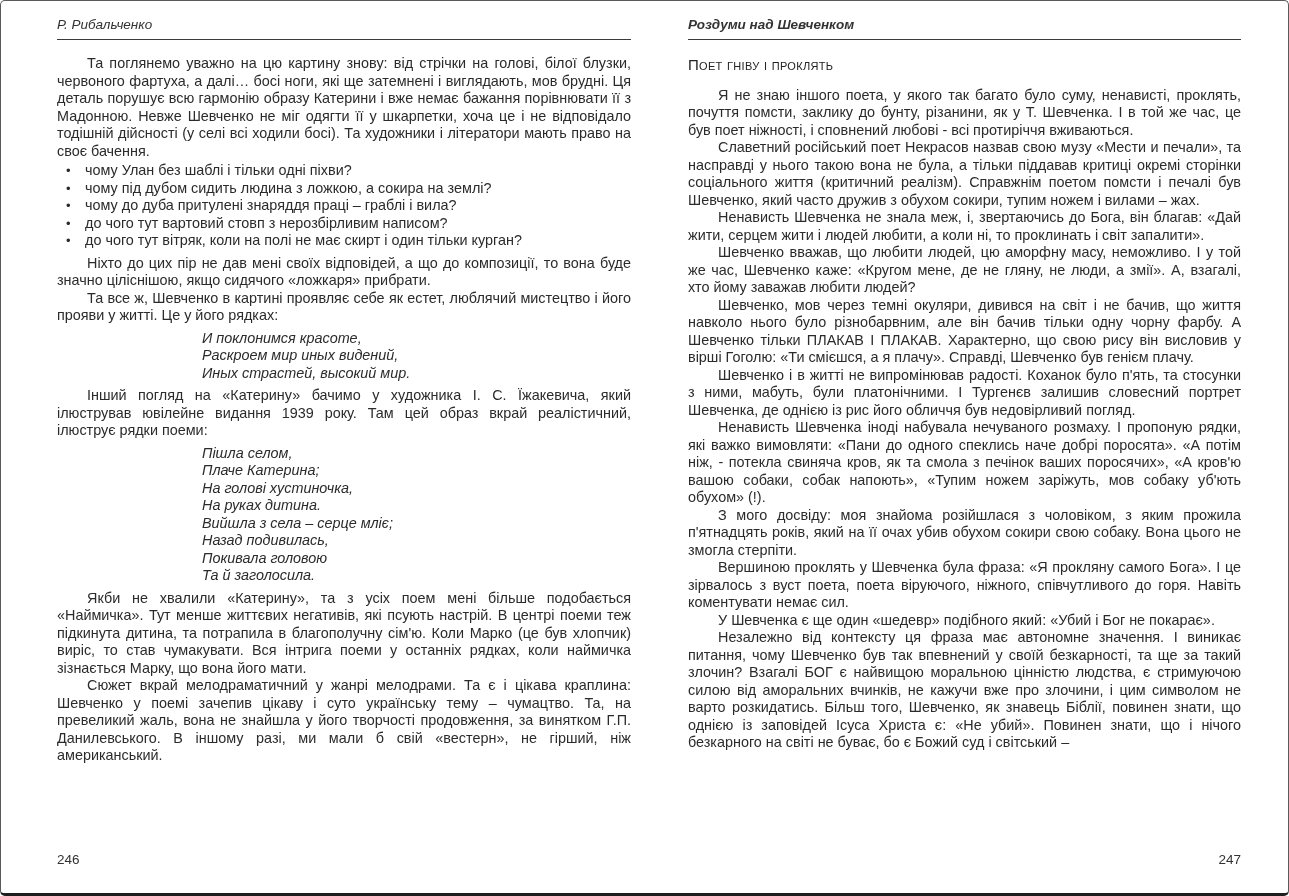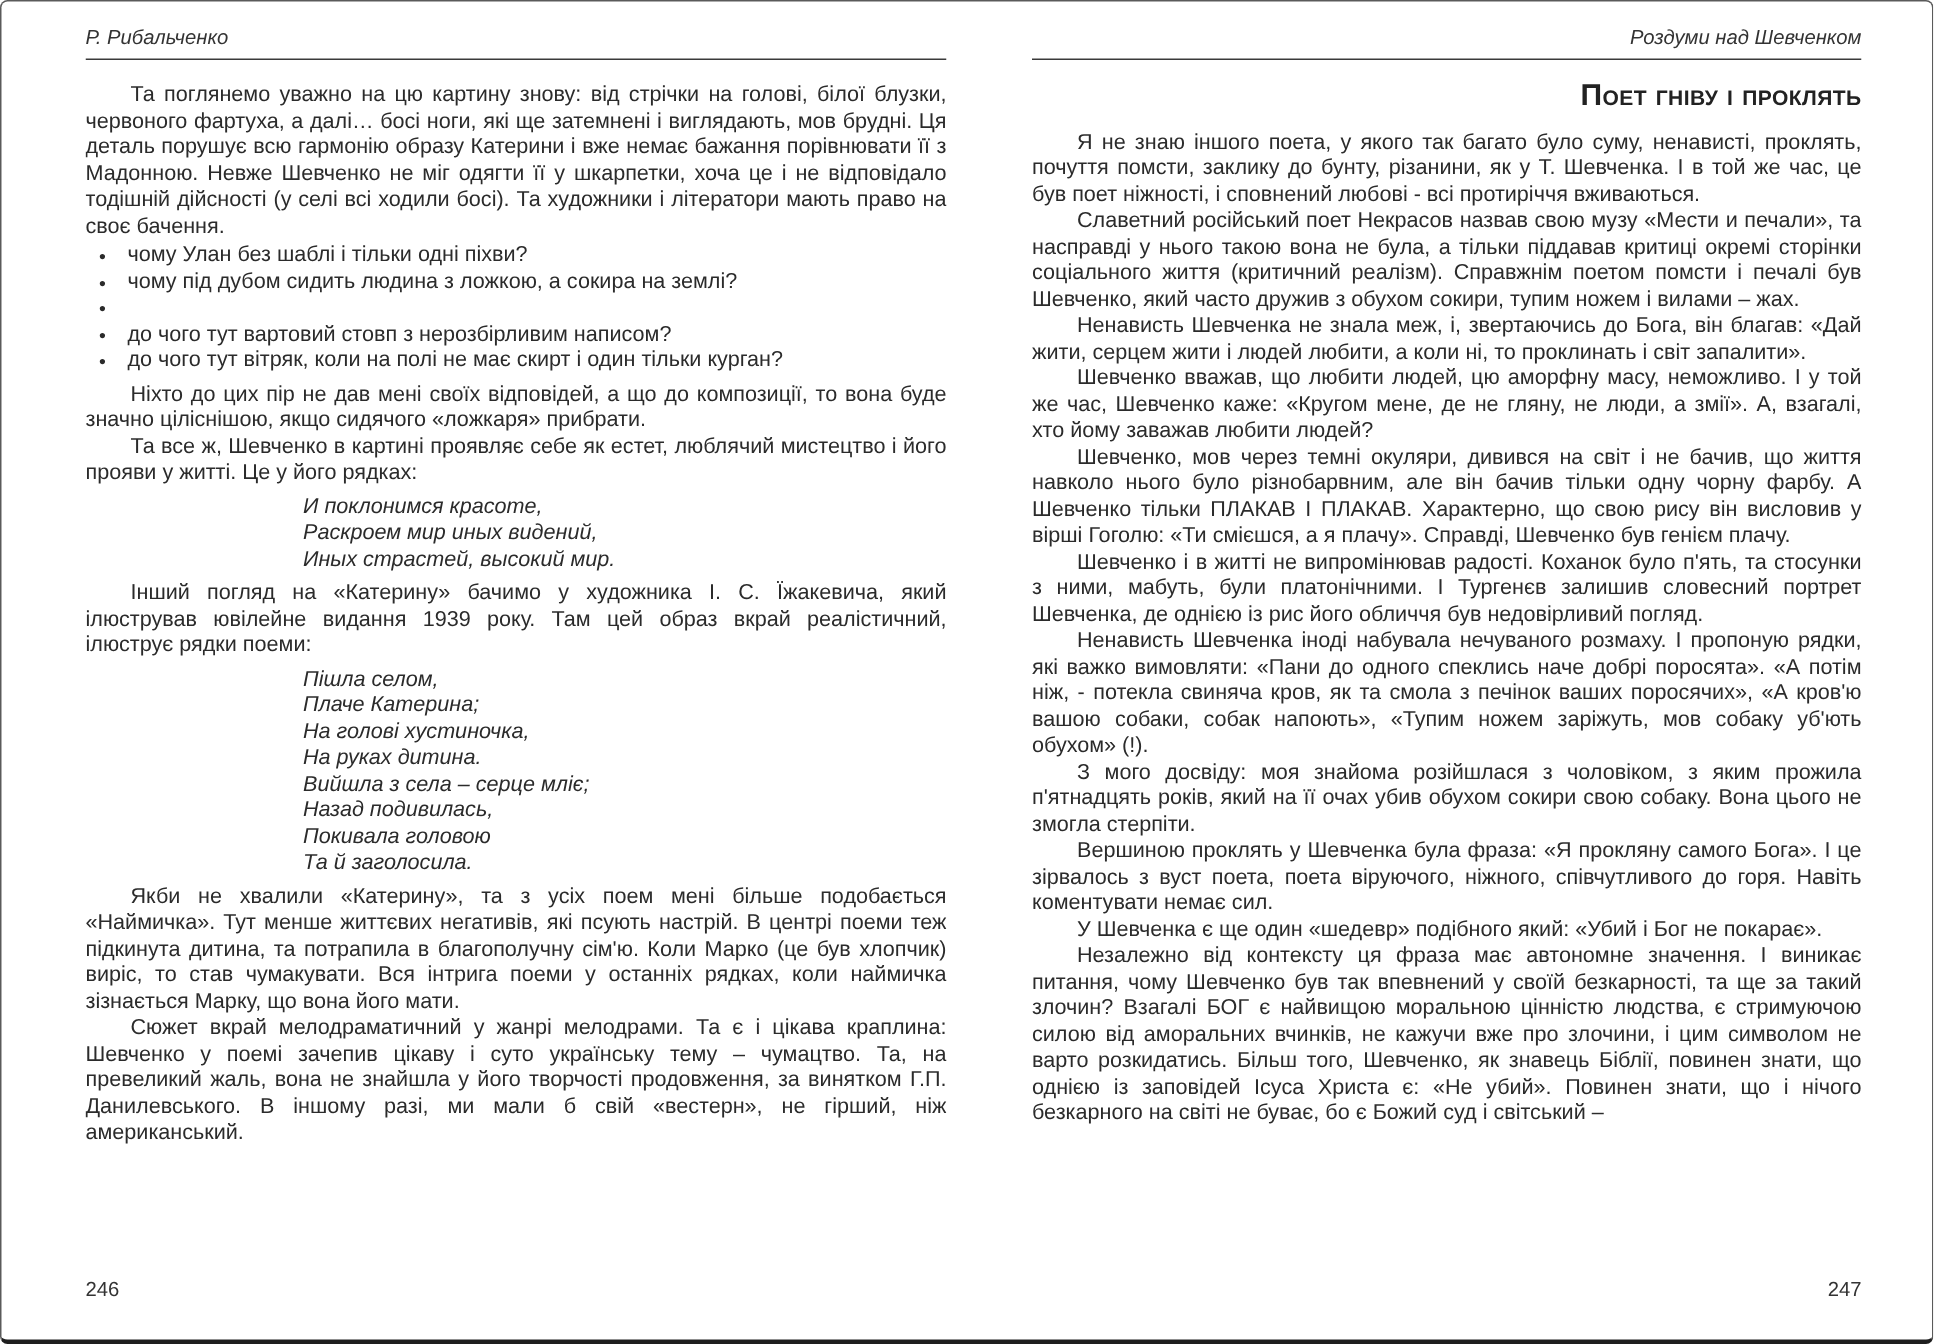--- a/index.html
+++ b/index.html
@@ -29,21 +29,21 @@
   }
   .page-left{width:574px;}
   .page-right{width:553px;}
   .running-header{
     font-style:italic;
     font-size:13.5px;
     color:#333;
     padding-bottom:7px;
     border-bottom:1.5px solid #3a3a3a;
   }
-  .page-right .running-header{text-align:right;}
+  .page-right .running-header{font-weight:bold;}
   .body-text{
     margin-top:15px;
     font-size:14.4px;
     line-height:17.5px;
     text-align:justify;
   }
   .para{margin:0;text-indent:30px;}
   .bullets{margin:2px 0 5px;}
   .bullet{
     display:flex;
@@ -54,27 +54,27 @@
     flex:0 0 auto;
     font-size:13px;
   }
   .verse{
     margin:5px 0 5px 145px;
     font-style:italic;
     text-align:left;
   }
   .verse div{text-indent:0;}
   .section-heading{
-    font-weight:bold;
+    font-weight:normal;
     font-variant:small-caps;
-    font-size:20px;
+    font-size:15px;
     letter-spacing:.3px;
     color:#222;
     margin:16px 0 13px;
-    text-align:right;
+    text-align:left;
     text-indent:0;
   }
   .page-number{
     position:absolute;
     bottom:10px;
     font-size:13.5px;
     color:#333;
   }
   .page-left .page-number{left:0;}
   .page-right .page-number{right:0;}
@@ -92,20 +92,21 @@
         <div class="bullet">
             <span class="b-mark">•</span>
             <span>чому Улан без шаблі і тільки одні піхви?</span>
           </div>
         <div class="bullet">
             <span class="b-mark">•</span>
             <span>чому під дубом сидить людина з ложкою, а сокира на землі?</span>
           </div>
         <div class="bullet">
             <span class="b-mark">•</span>
+            <span>чому до дуба притулені знаряддя праці – граблі і вила?</span>
           </div>
         <div class="bullet">
             <span class="b-mark">•</span>
             <span>до чого тут вартовий стовп з нерозбірливим написом?</span>
           </div>
         <div class="bullet">
             <span class="b-mark">•</span>
             <span>до чого тут вітряк, коли на полі не має скирт і один тільки курган?</span>
           </div>
       </div>

